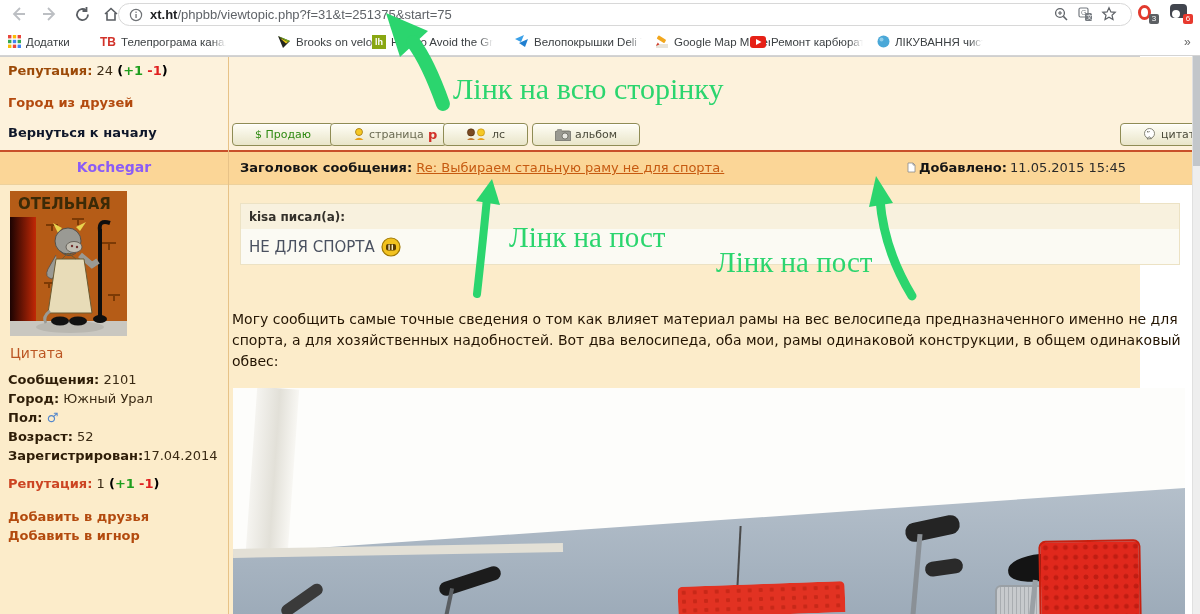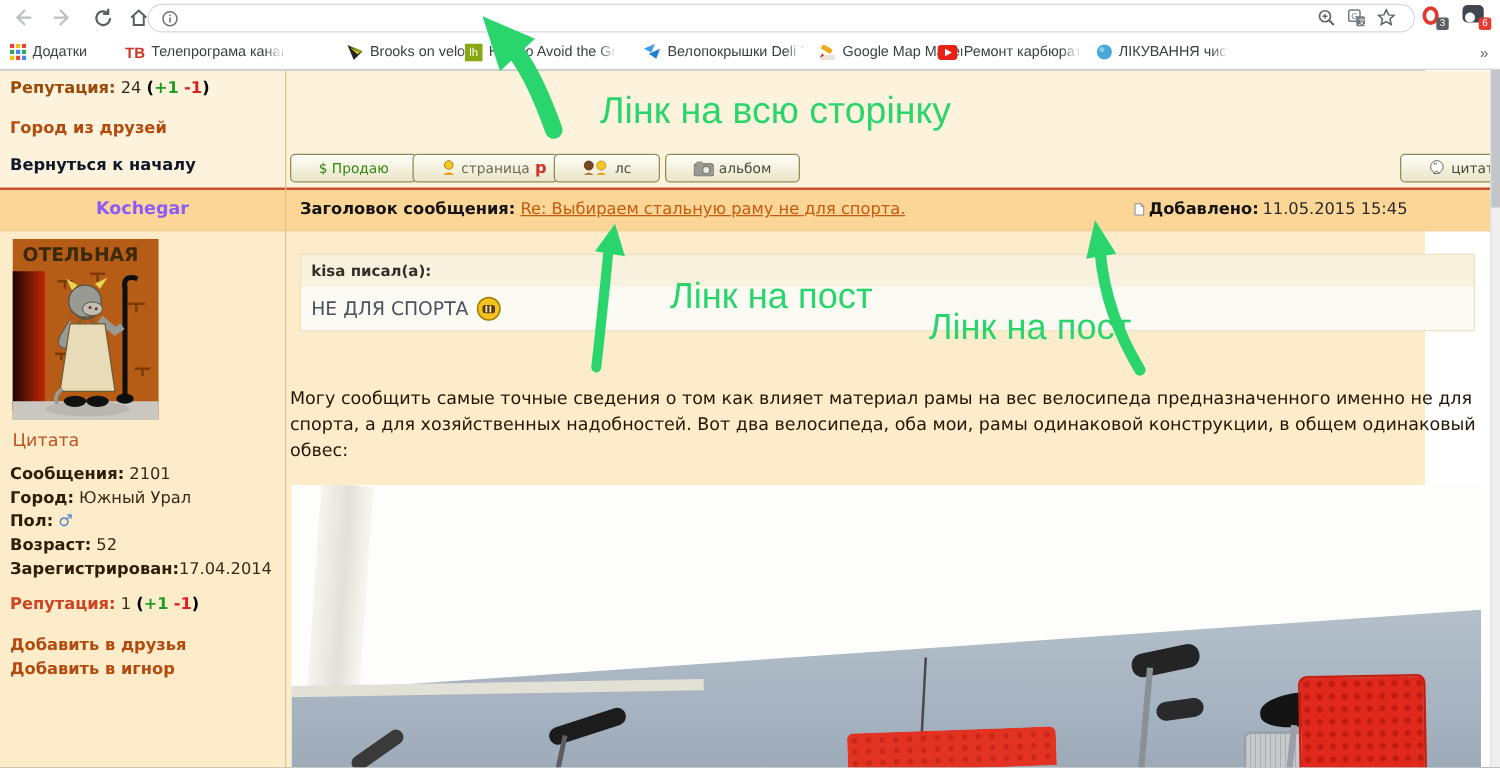--- a/index.html
+++ b/index.html
@@ -35,21 +35,21 @@
   .fbtn{height:21px;display:inline-flex;align-items:center;gap:4px;padding:0 22px;
         border:1px solid #8f8c55;border-radius:4px;background:linear-gradient(#fffef6,#e9e5c9);
         font-size:11px;font-weight:normal;color:#4a4a3a;box-shadow:inset 0 1px 0 #fff;}
   .quotebox{left:240px;top:146px;width:938px;background:#f8f1de;border:1px solid #ece2c4;}
   .quotehead{height:25px;display:flex;align-items:center;padding-left:8px;font-size:12px;
              font-weight:bold;color:#33302a;}
   .quotebody{height:35px;background:#fbfaf3;display:flex;align-items:center;padding-left:8px;gap:6px;
              font-size:15px;color:#4a5160;}
   .posttext{left:232px;top:252px;width:952px;font-size:14px;line-height:21px;color:#241503;}
   .annot{position:absolute;color:#2bd56e;font-weight:normal;
-         font-family:Liberation Sans, sans-serif;z-index:60;margin-left:27px;}
+         font-family:Liberation Serif, serif;z-index:60;}
   .photo{left:233px;top:331px;width:952px;height:227px;background:#fdfdfb;overflow:hidden;}
   .scrollbar{left:1192px;top:56px;width:8px;height:558px;background:#eeeeee;border-left:1px solid #e0e0e0;}
   .thumb{left:0;top:0;width:8px;height:110px;background:#c2c6ca;}
 </style>
 </head>
 <body>
 
 <div class="screen">
 
   <div class="abs toolbar">
@@ -75,20 +75,21 @@
         </svg>
     </div>
     <div class="abs addressbar">
       <span style="margin:0 7px 0 10px;display:flex">
         <svg width="14" height="14" viewBox="0 0 14 14">
             <circle cx="7" cy="7" r="5.6" stroke="#6f7276" stroke-width="1.2" fill="none"></circle>
             <rect x="6.4" y="6" width="1.3" height="4" fill="#6f7276"></rect>
             <rect x="6.4" y="3.6" width="1.3" height="1.3" fill="#6f7276"></rect>
           </svg>
       </span>
+      <span class="url"><b>xt.ht</b><span>/phpbb/viewtopic.php?f=31&amp;t=251375&amp;start=75</span></span>
       <span class="abs" style="right:62px;top:3px">
         <svg width="15" height="15" viewBox="0 0 15 15">
             <circle cx="6" cy="6" r="4.4" stroke="#5f6368" stroke-width="1.3" fill="none"></circle>
             <path d="M9.4 9.4 L13 13" stroke="#5f6368" stroke-width="1.5"></path>
             <path d="M6 4 V8 M4 6 H8" stroke="#5f6368" stroke-width="1.1"></path>
           </svg>
       </span>
       <span class="abs" style="right:38px;top:3px">
         <svg width="15" height="15" viewBox="0 0 15 15">
             <rect x="1" y="1" width="9" height="9" rx="1.5" stroke="#757a80" stroke-width="1.2" fill="#fff"></rect>
@@ -136,21 +137,21 @@
     </div>
     <div class="abs bm" style="left:277px">
       <svg width="14" height="14" viewBox="0 0 14 14">
           <polygon points="1,1 13,6 6,13" fill="#23251f"></polygon>
           <polygon points="1,1 13,6 11,7" fill="#7ab317"></polygon>
           <polygon points="3,3 11,7 9,8.4" fill="#e8c616"></polygon>
         </svg>
       <span class="bmlabel fade" style="max-width:86px">Brooks on velospace, th</span>
     </div>
     <div class="abs bm" style="left:372px">
-      <span style="width:14px;height:14px;background:#89a712;color:#fff;font-size:9px;font-weight:normal;display:inline-flex;align-items:center;justify-content:center">lh</span>
+      <span style="width:14px;height:14px;background:#89a712;color:#fff;font-size:9px;font-weight:bold;display:inline-flex;align-items:center;justify-content:center">lh</span>
       <span class="bmlabel fade" style="max-width:102px">How to Avoid the Green</span>
     </div>
     <div class="abs bm" style="left:515px">
       <svg width="14" height="13" viewBox="0 0 14 13">
           <polygon points="0,4 9,0 6,7" fill="#3aa0e8"></polygon>
           <polygon points="4,8 13,4 10,12" fill="#1f7fd0"></polygon>
         </svg>
       <span class="bmlabel fade" style="max-width:108px">Велопокрышки Deli Tire</span>
     </div>
     <div class="abs bm" style="left:655px">

